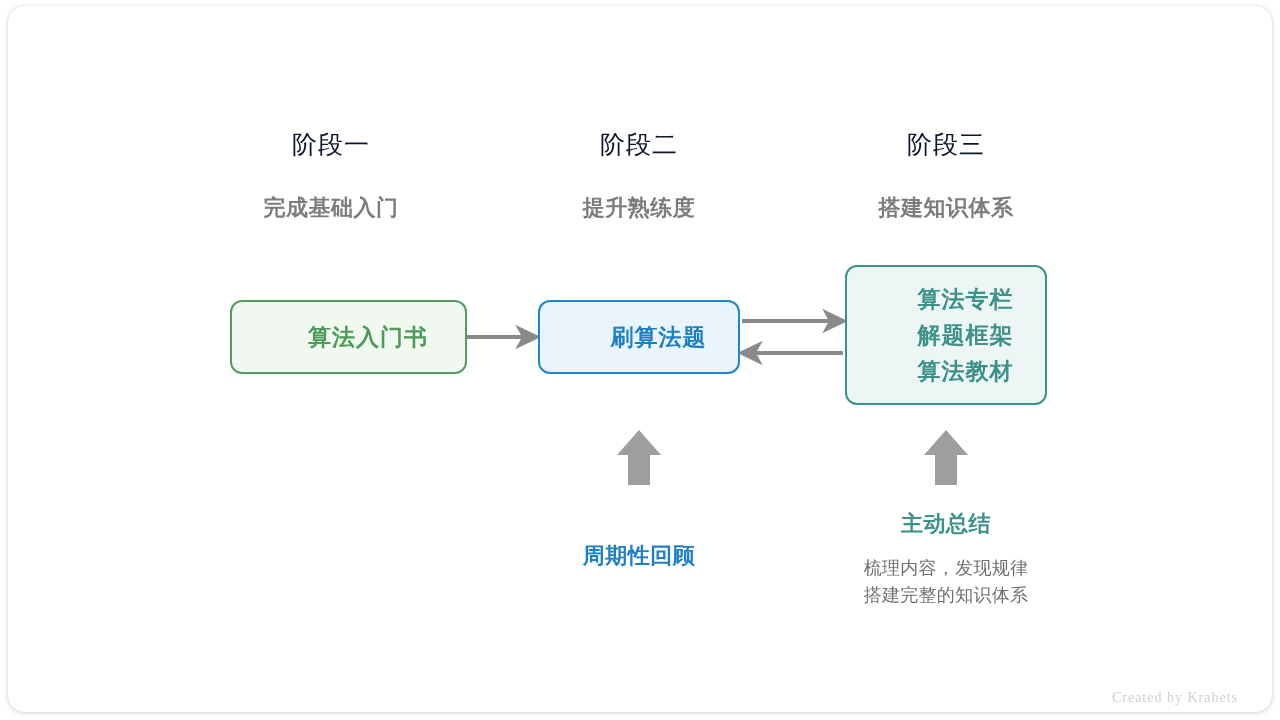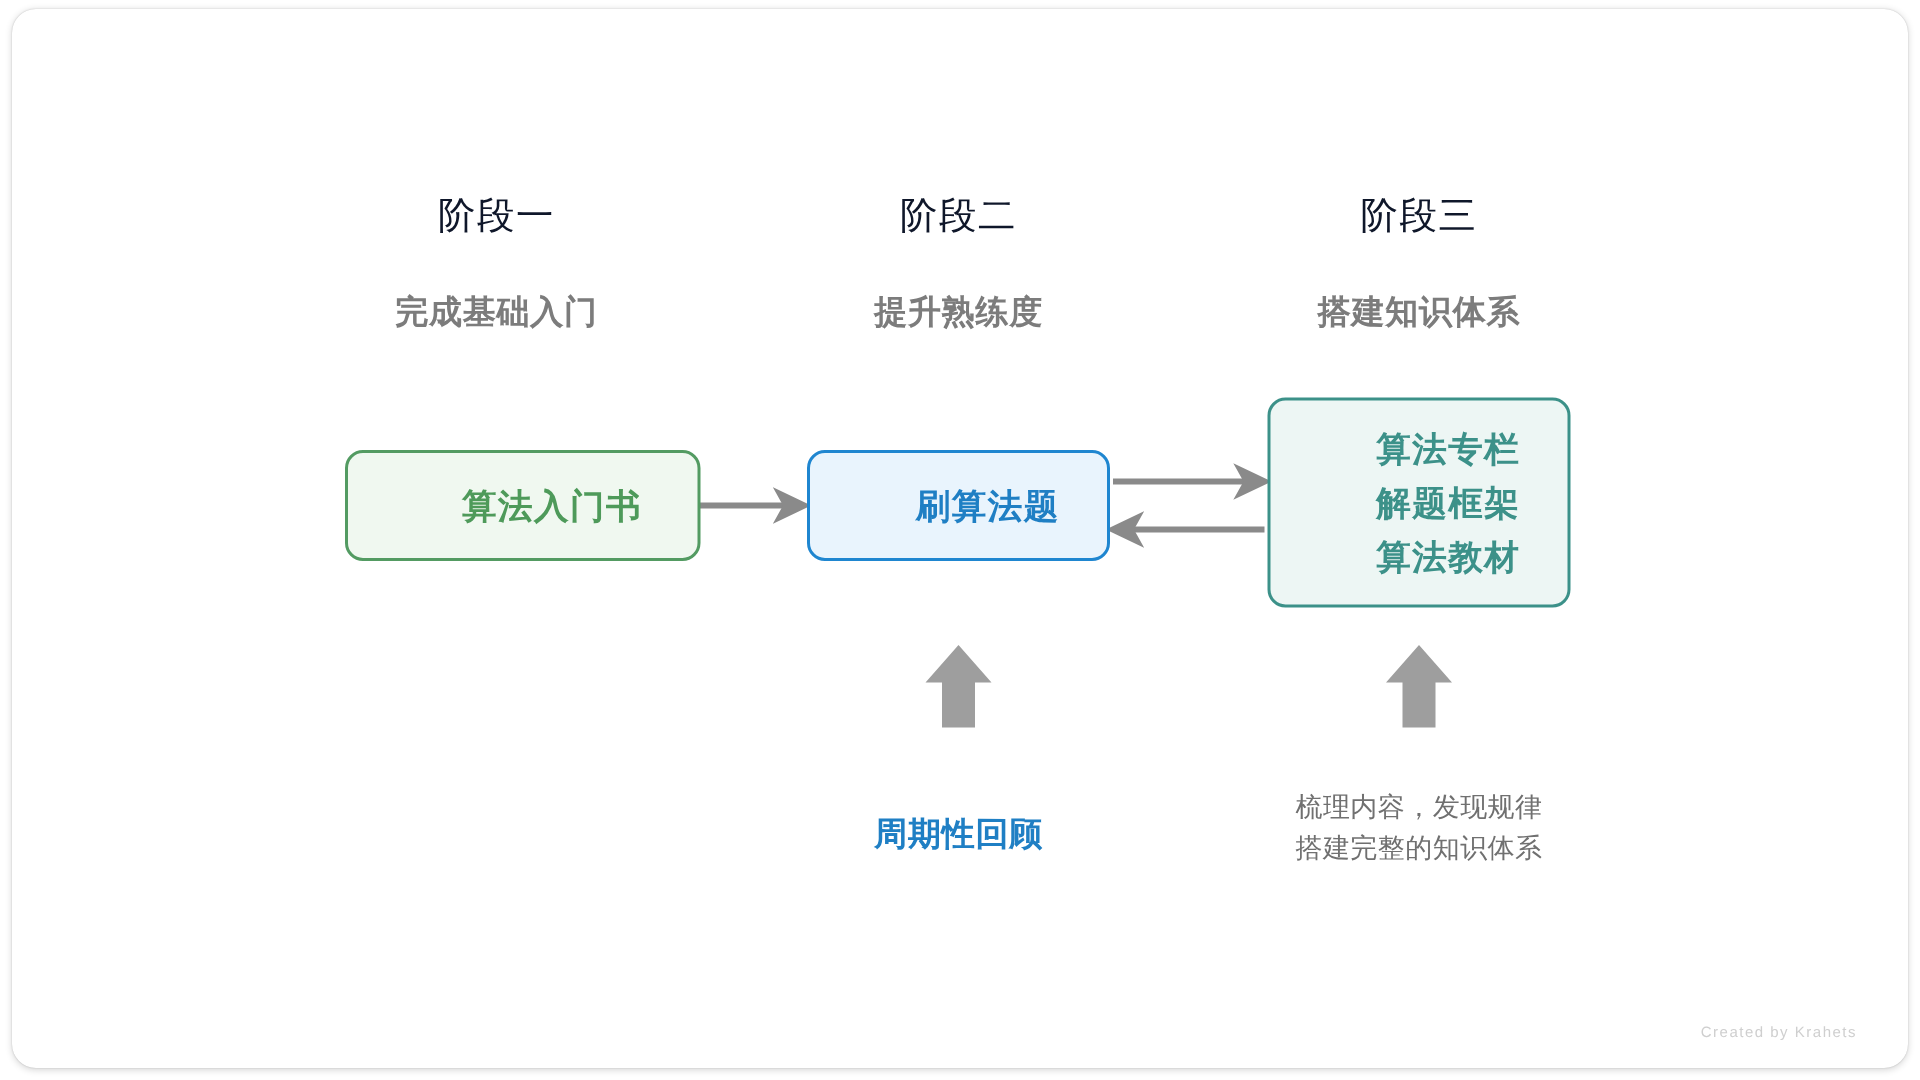--- a/index.html
+++ b/index.html
@@ -131,23 +131,23 @@
     font-size: 18px;
     font-weight: 400;
     color: #707070;
     line-height: 27px;
     letter-spacing: 0.3px;
   }
   
   #credit {
     position: absolute;
     right: 42px;
-    bottom: 26px;
-    font-family: Liberation Sans, sans-serif;
-    font-size: 10px;
+    bottom: 14px;
+    font-family: Liberation Serif, serif;
+    font-size: 14px;
     color: #cfcfcf;
     letter-spacing: 1px;
   }
 </style>
 </head>
 <body>
 
 <div id="canvas">
 
   <div id="card"></div>
@@ -220,20 +220,21 @@
 
   </div>
 
   <div id="notes-layer">
 
     <div class="note" style="left:479px; top:509px;margin-top:32px;">
       <div class="note-title blue">周期性回顾</div>
     </div>
 
     <div class="note" style="left:786px; top:509px;">
+      <div class="note-title teal">主动总结</div>
       <div class="note-body">
         <div>梳理内容，发现规律</div>
         <div>搭建完整的知识体系</div>
       </div>
     </div>
 
   </div>
 
   <div id="credit">Created by Krahets</div>
 

